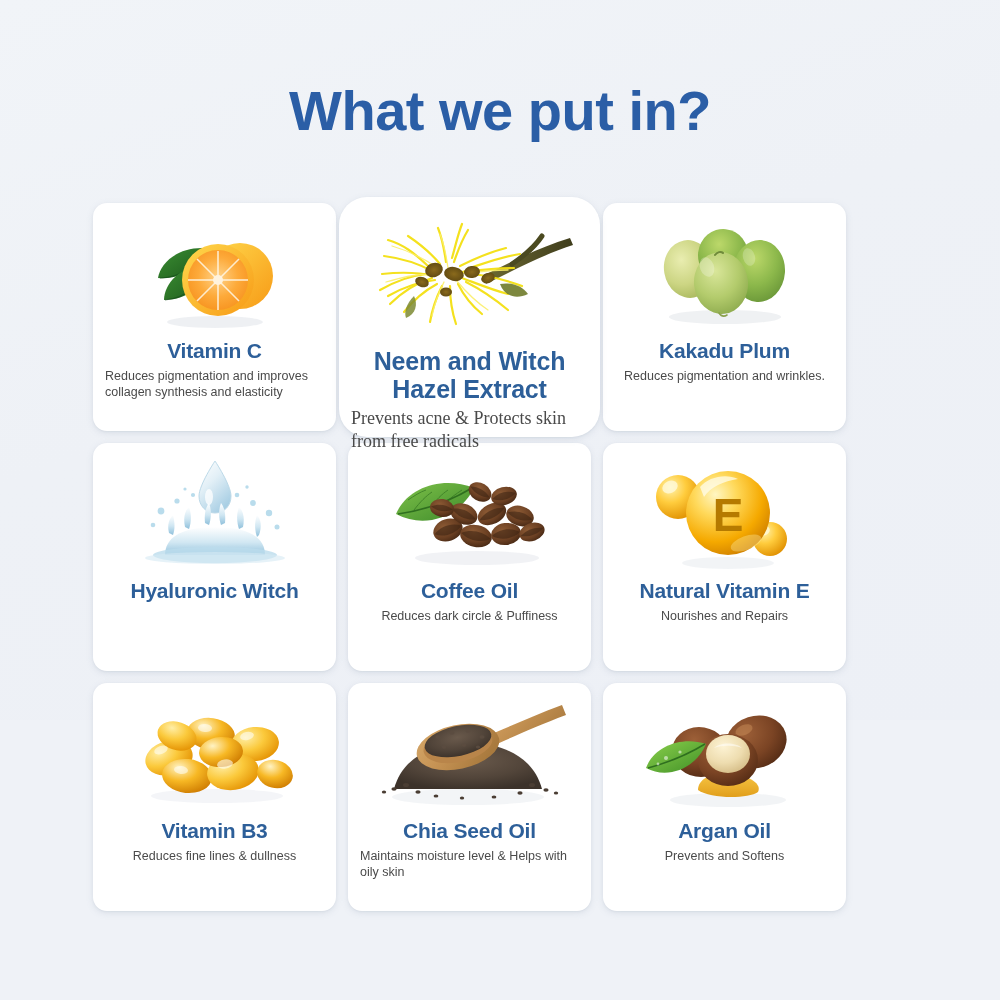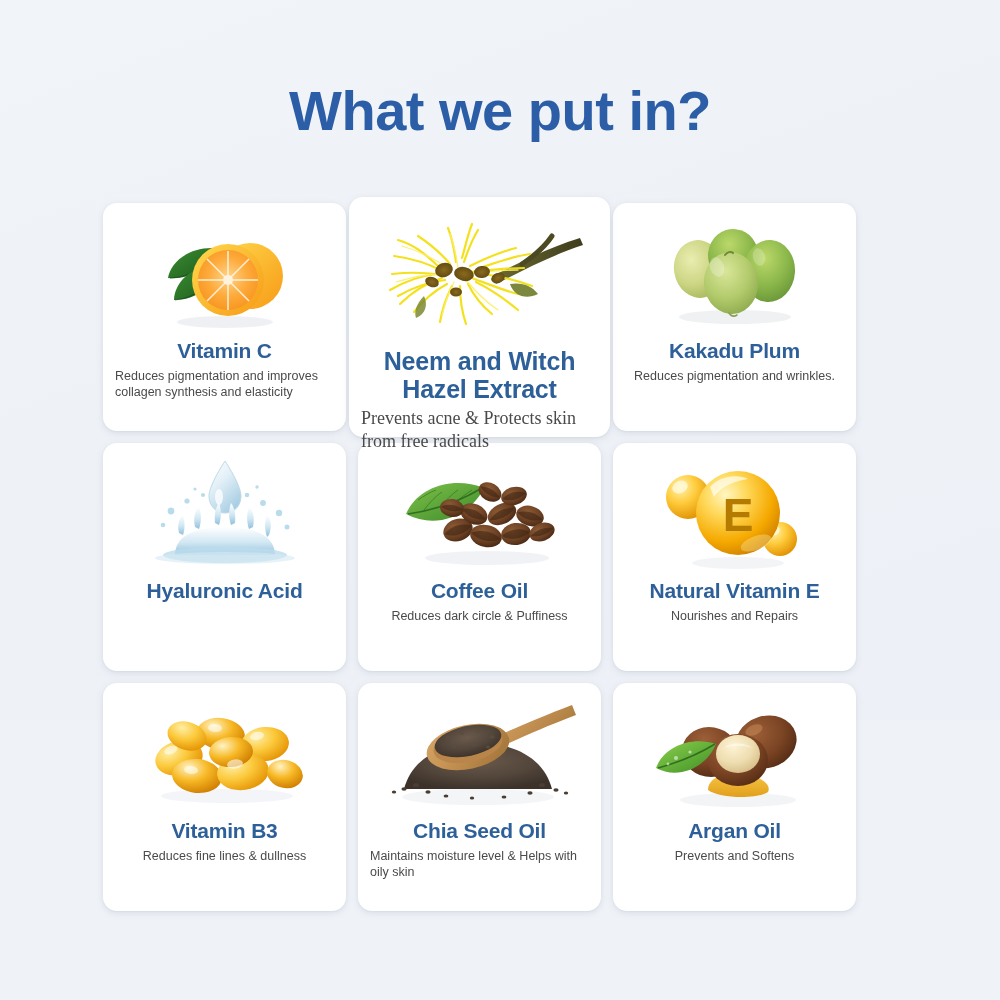--- a/index.html
+++ b/index.html
@@ -34,21 +34,21 @@
     font-size: 56px;
     font-weight: 700;
     letter-spacing: -0.5px;
     color: #2b5ea6;
     line-height: 1.05;
   }
 
   
   .grid {
     position: absolute;
-    left: 103px;
+    left: 93px;
     top: 203px;
     width: 820px;
     display: grid;
     grid-template-columns: repeat(3, 243px);
     grid-template-rows: 228px 228px 228px;
     column-gap: 45px;
     row-gap: 25px;
     gap: 12px;
   }
 
@@ -64,20 +64,21 @@
     padding: 12px 8px 10px;
     overflow: visible;
   }
 
   
   .card.card-tall {
     margin: -6px -9px;
     width: 261px;
     height: 240px;
     z-index: 2;
+    border-radius: 28px;
   }
 
   .art {
     flex: 0 0 auto;
     height: 118px;
     width: 100%;
     display: flex;
     align-items: center;
     justify-content: center;
   }
@@ -307,21 +308,21 @@
             <circle cx="28" cy="70" r="2.3"></circle>
               <circle cx="152" cy="72" r="2.5"></circle>
             <circle cx="60" cy="34" r="1.6"></circle>
               <circle cx="122" cy="32" r="1.7"></circle>
           </g>
 
           <ellipse cx="90" cy="100" rx="62" ry="8" fill="#bcdcec" opacity=".8"></ellipse>
           <ellipse cx="90" cy="103" rx="70" ry="6" fill="#d6eaf4" opacity=".6"></ellipse>
         </svg>
       </div>
-      <div class="card-title">Hyaluronic Acid</div>
+      <div class="card-title">Hyaluronic Witch</div>
     </div>
 
     <div class="card">
       <div class="art">
         <svg width="175" height="112" viewBox="0 0 175 112" aria-hidden="true">
           <defs>
             <linearGradient id="coLeaf" x1="0" y1="0" x2="1" y2="1">
               <stop offset="0%" stop-color="#7fc24a"></stop>
               <stop offset="100%" stop-color="#3d8a2a"></stop>
             </linearGradient>

